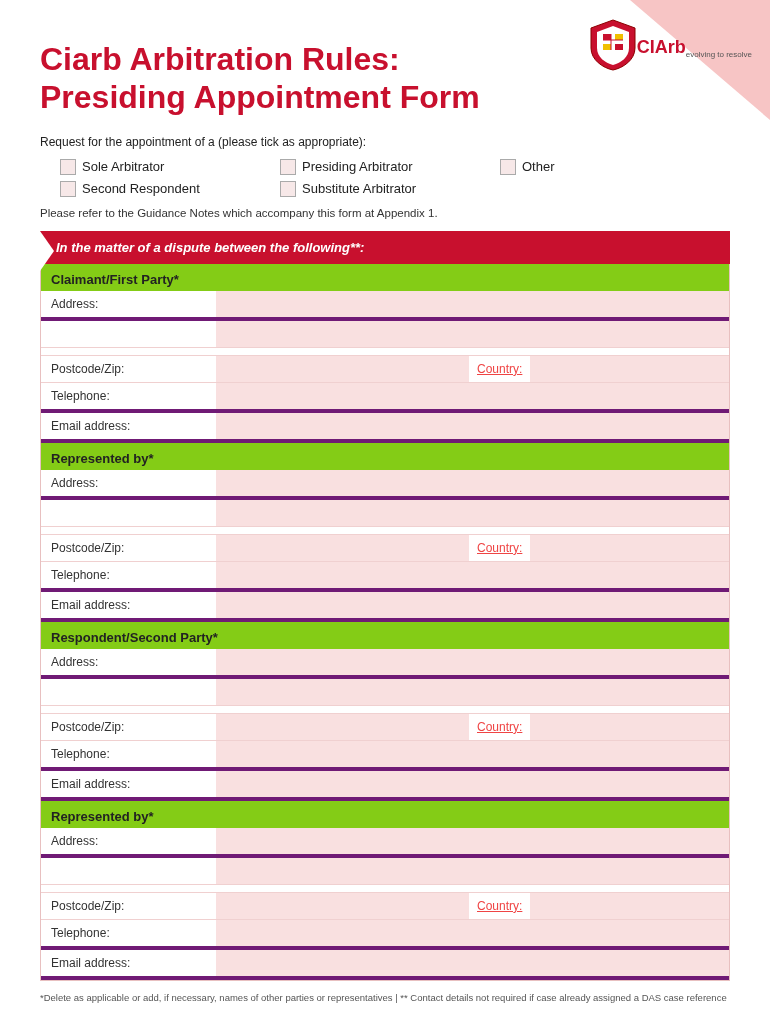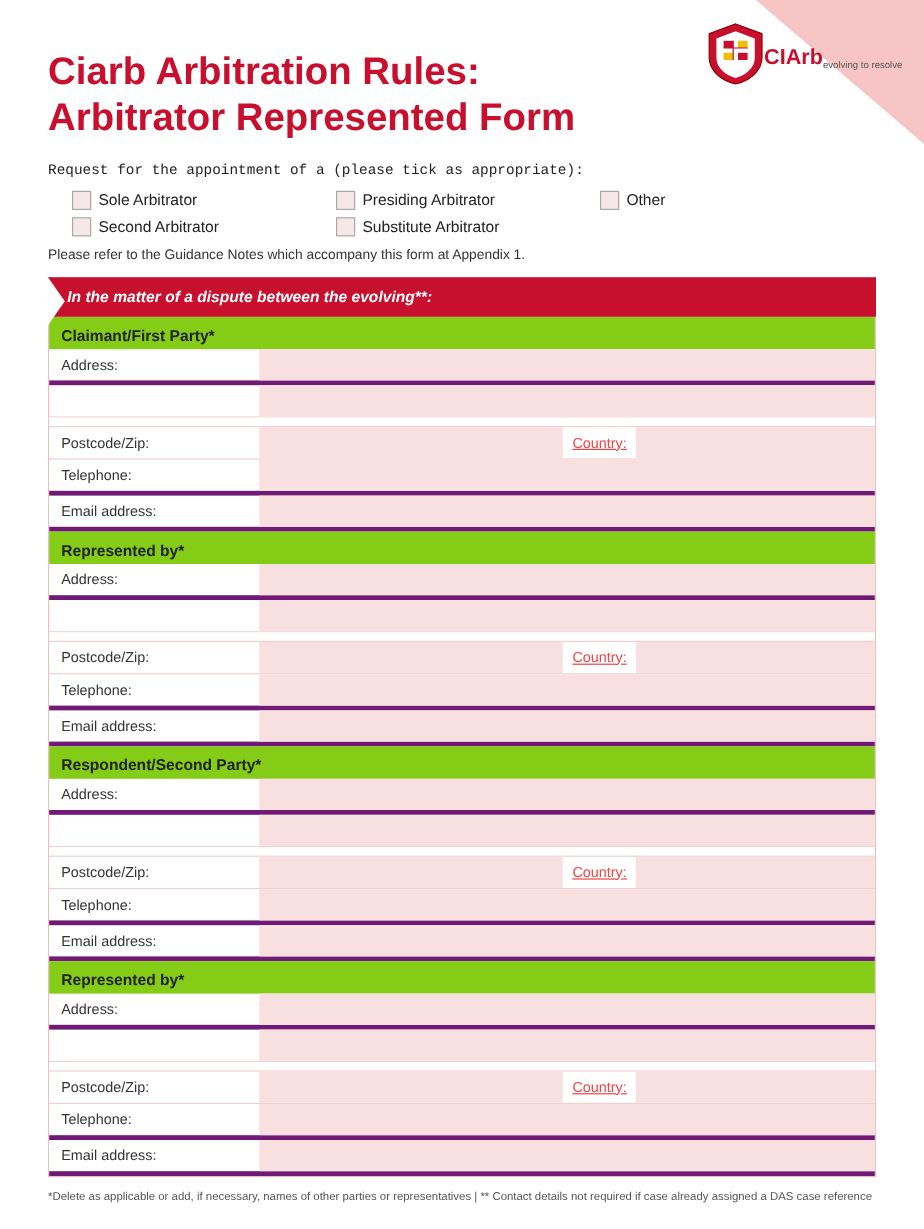--- a/index.html
+++ b/index.html
@@ -73,21 +73,20 @@
       color: #c8102e;
       line-height: 1.2;
     }
 
     
     .request-line {
       font-size: 12px;
       color: #222;
       margin-top: 18px;
       margin-bottom: 10px;
-      font-family: Liberation Mono, monospace;
     }
 
     
     .checkbox-row {
       display: flex;
       align-items: flex-start;
       gap: 0;
       margin-bottom: 6px;
       font-size: 13px;
       padding-left: 20px;
@@ -268,21 +267,21 @@
       <line x1="14" y1="22" x2="34" y2="22" stroke="#c8102e" stroke-width="1"></line>
       <line x1="22" y1="16" x2="22" y2="32" stroke="#c8102e" stroke-width="1"></line>
     </svg>
     <span class="logo-text">CIArb</span>
     <span class="logo-tagline">evolving to resolve</span>
   </div>
 
   <div class="title-section">
     <div class="main-title">
       <span>Ciarb Arbitration Rules:</span><br>
-      <span>Arbitrator Represented Form</span>
+      <span>Presiding Appointment Form</span>
     </div>
   </div>
 
   <div class="request-line">Request for the appointment of a (please tick as appropriate):</div>
 
   <div class="checkbox-row">
     <div class="checkbox-item">
       <span class="checkbox-box"></span>
       <span class="checkbox-label">Sole Arbitrator</span>
     </div>
@@ -292,32 +291,32 @@
     </div>
     <div class="checkbox-item">
       <span class="checkbox-box"></span>
       <span class="checkbox-label">Other</span>
     </div>
   </div>
 
   <div class="checkbox-row">
     <div class="checkbox-item">
       <span class="checkbox-box"></span>
-      <span class="checkbox-label">Second Arbitrator</span>
+      <span class="checkbox-label">Second Respondent</span>
     </div>
     <div class="checkbox-item">
       <span class="checkbox-box"></span>
       <span class="checkbox-label">Substitute Arbitrator</span>
     </div>
   </div>
 
   <div class="guidance-note">Please refer to the Guidance Notes which accompany this form at Appendix 1.</div>
 
   <div class="red-banner">
-    <span>In the matter of a dispute between the evolving**:</span>
+    <span>In the matter of a dispute between the following**:</span>
   </div>
 
   <div class="form-area">
 
     <div>
       <div class="form-section-title">Claimant/First Party*</div>
       <div class="form-row">
         <div class="form-row-label">Address:</div>
         <input class="form-row-input" type="text" style="">
       </div>

